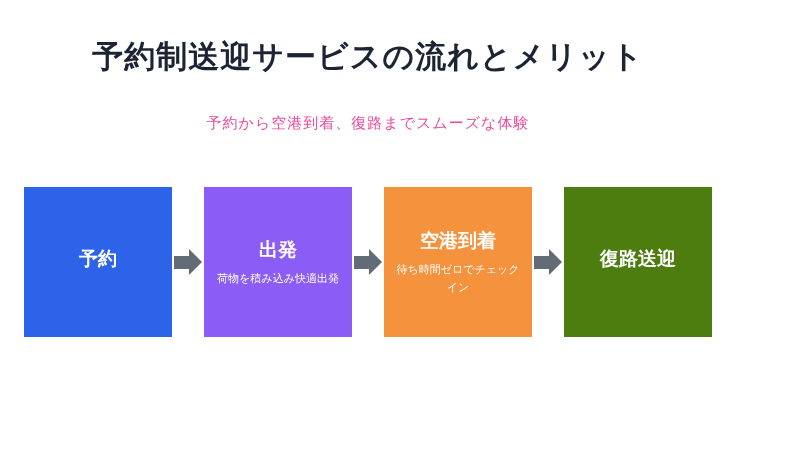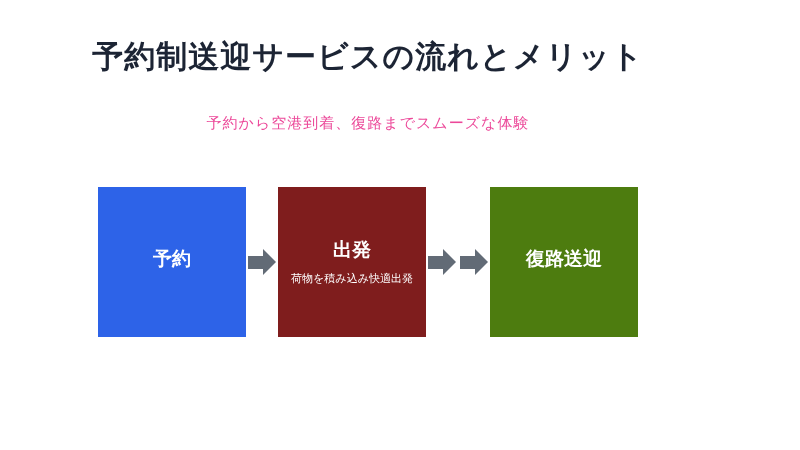--- a/index.html
+++ b/index.html
@@ -91,30 +91,34 @@
 
     <div class="step-box" style="background-color: rgb(45, 99, 232);">
       <div class="step-title">予約</div>
     </div>
 
     <div class="arrow" style="color: rgb(98, 107, 118);">
       <div class="arrow-body"></div>
       <div class="arrow-head"></div>
     </div>
 
-    <div class="step-box" style="background-color: #7f1d1d;">
+    <div class="step-box" style="background-color: #8b5cf6;">
       <div class="step-title">出発</div>
       <div class="step-description">荷物を積み込み快適出発</div>
     </div>
 
     <div class="arrow" style="color: rgb(98, 107, 118);">
       <div class="arrow-body"></div>
       <div class="arrow-head"></div>
     </div>
 
+    <div class="step-box" style="background-color: rgb(245, 146, 62);">
+      <div class="step-title">空港到着</div>
+      <div class="step-description">待ち時間ゼロでチェックイン</div>
+    </div>
 
     <div class="arrow" style="color: rgb(98, 107, 118);">
       <div class="arrow-body"></div>
       <div class="arrow-head"></div>
     </div>
 
     <div class="step-box" style="background-color: #4d7c0f;">
       <div class="step-title">復路送迎</div>
     </div>
 

